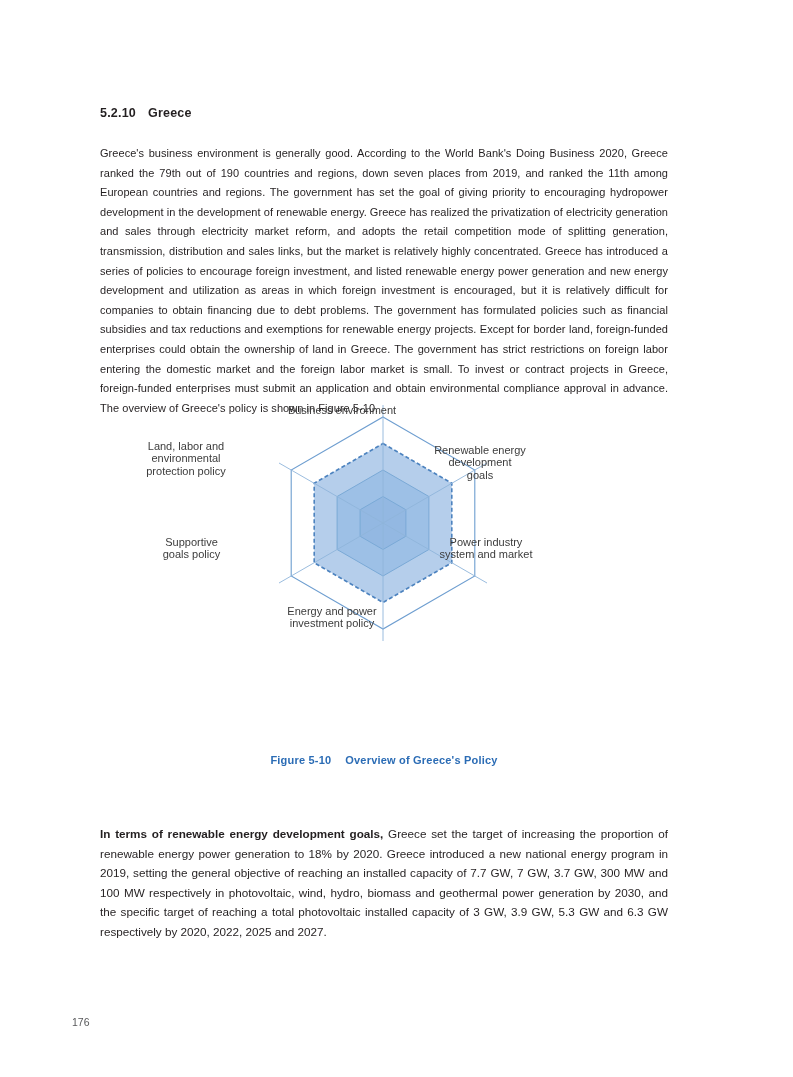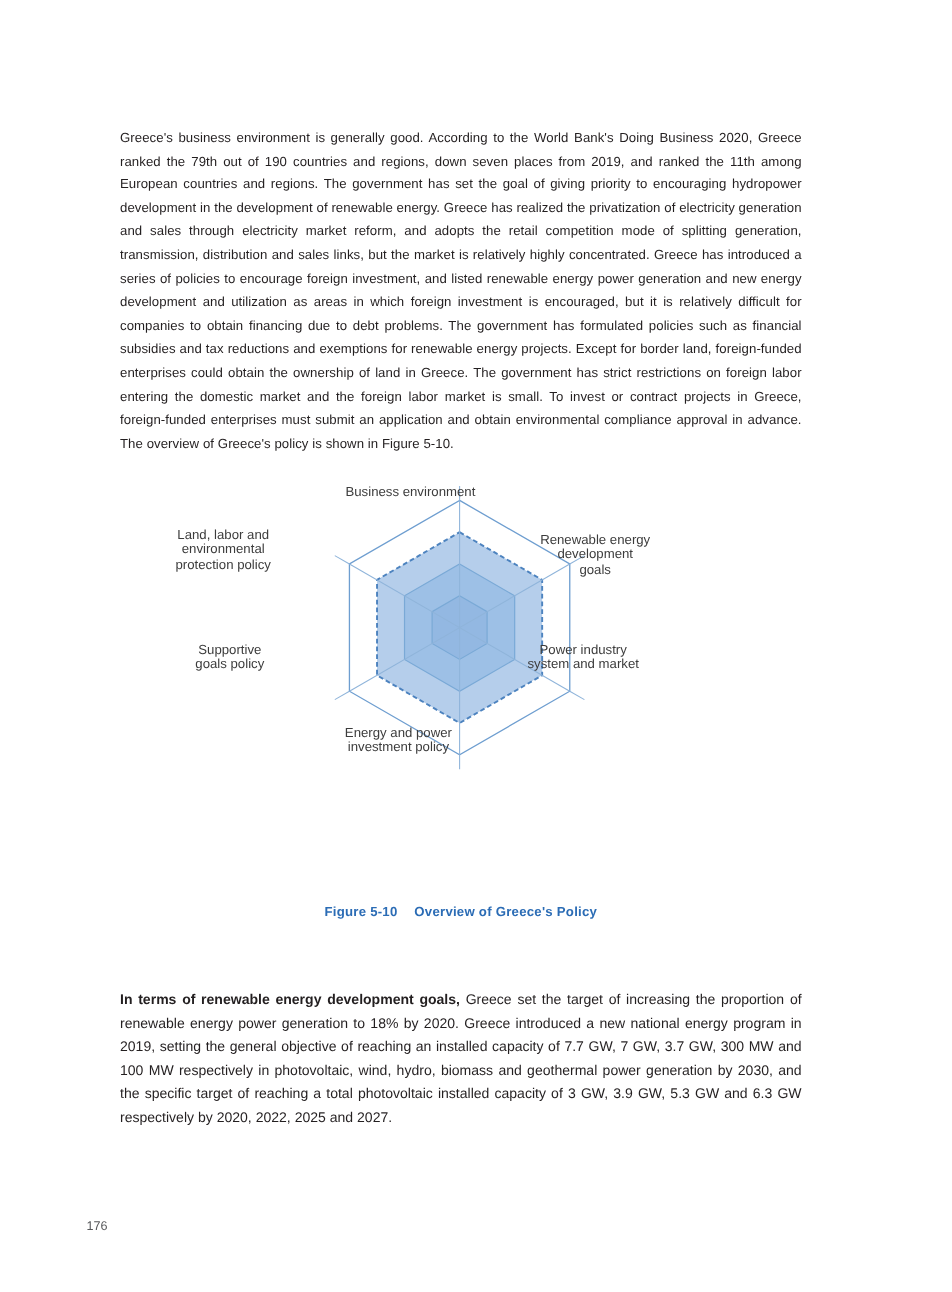--- a/index.html
+++ b/index.html
@@ -59,21 +59,21 @@
   }
   .axis-label {
     position: absolute;
     font-size: 11px;
     line-height: 12.4px;
     color: #3c3c3c;
     text-align: center;
     white-space: pre-line;
   }
   .lbl-business { left: 262px; top: 404px; width: 160px; }
-  .lbl-renewable { left: 432px; top: 444px; width: 128px; text-align: center;}
+  .lbl-renewable { left: 416px; top: 444px; width: 128px; text-align: center;}
   .lbl-power { left: 420px; top: 536px; width: 132px; text-align: center;}
   .lbl-energy { left: 252px; top: 605px; width: 160px; }
   .lbl-fiscal { left: 124px; top: 536px; width: 135px; text-align: center;}
   .lbl-land { left: 112px; top: 440px; width: 148px; text-align: center;}
   .figure-caption {
     position: absolute;
     left: 0;
     top: 640px;
     width: 568px;
     text-align: center;
@@ -108,20 +108,23 @@
     margin-left: 32px;
   }
 </style>
 </head>
 <body>
 
 <div class="page">
 
   <div class="content">
 
+    <div class="section-heading">
+      <span class="num">5.2.10</span><span>Greece</span>
+    </div>
 
     <p class="body-text">Greece's business environment is generally good. According to the World Bank's Doing Business 2020, Greece ranked the 79th out of 190 countries and regions, down seven places from 2019, and ranked the 11th among European countries and regions. The government has set the goal of giving priority to encouraging hydropower development in the development of renewable energy. Greece has realized the privatization of electricity generation and sales through electricity market reform, and adopts the retail competition mode of splitting generation, transmission, distribution and sales links, but the market is relatively highly concentrated. Greece has introduced a series of policies to encourage foreign investment, and listed renewable energy power generation and new energy development and utilization as areas in which foreign investment is encouraged, but it is relatively difficult for companies to obtain financing due to debt problems. The government has formulated policies such as financial subsidies and tax reductions and exemptions for renewable energy projects. Except for border land, foreign-funded enterprises could obtain the ownership of land in Greece. The government has strict restrictions on foreign labor entering the domestic market and the foreign labor market is small. To invest or contract projects in Greece, foreign-funded enterprises must submit an application and obtain environmental compliance approval in advance. The overview of Greece's policy is shown in Figure 5-10.</p>
 
     <div class="figure-block"></div>
   </div>
 
   <svg class="chart-svg" width="793" height="700" viewBox="0 0 793 700" style="left:0;top:0;">
 
     <g transform="translate(383,523)">
 

